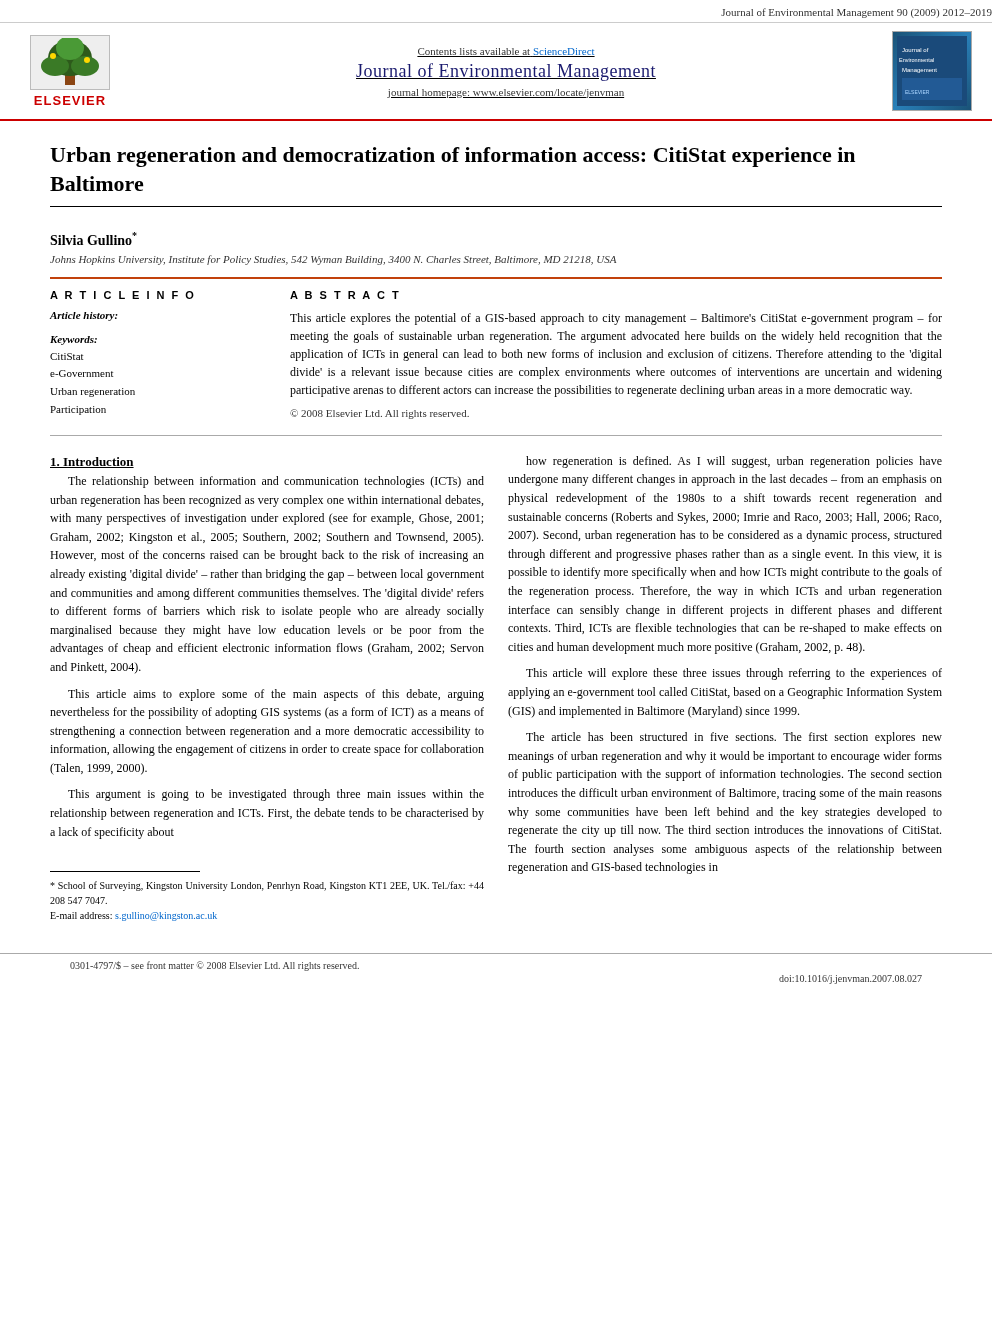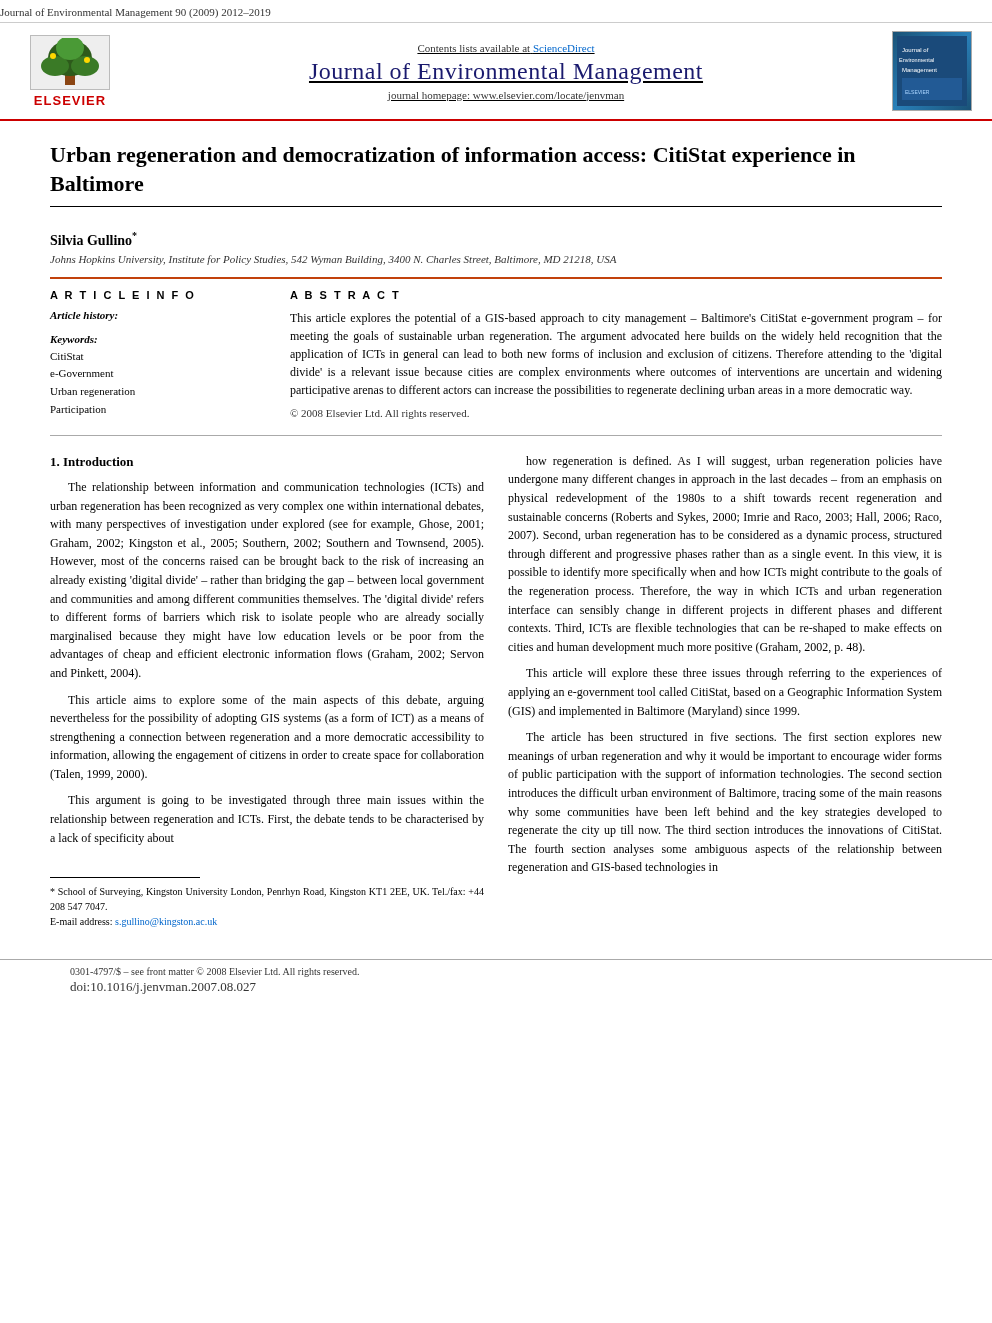--- a/index.html
+++ b/index.html
@@ -7,21 +7,21 @@
       background: #fff;
       font-family: "Times New Roman", Times, serif;
       font-size: 13px;
       color: #000;
       width: 992px;
       min-height: 1323px;
     }
 
     
     .top-ref {
-      text-align: left;
+      text-align: right;
       font-size: 11px;
       color: #333;
       padding: 6px 0 4px 0;
       border-bottom: 1px solid #ccc;
     }
 
     
     .journal-header {
       display: flex;
       align-items: center;
@@ -62,21 +62,21 @@
     .sciencedirect-line {
       font-size: 11px;
       color: #333;
       margin-bottom: 4px;
     }
     .sciencedirect-line a, .sciencedirect-link {
       color: #0066cc;
       text-decoration: none;
     }
     .journal-title-header {
-      font-size: 24px;
+      font-size: 18px;
       font-weight: normal;
       color: #1a1a6e;
       font-family: "Times New Roman", Times, serif;
       letter-spacing: 0.5px;
       margin-bottom: 4px;
     }
     .homepage-line {
       font-size: 11px;
       color: #333;
     }
@@ -203,21 +203,21 @@
     .body-col {
       flex: 1;
       font-size: 12px;
       line-height: 1.55;
       text-align: justify;
       color: #000;
     }
     .body-col .section-title {
       font-size: 13px;
       font-weight: bold;
-      margin-bottom: 6px;
+      text-decoration: underline;
     }
     .body-col p {
       margin-bottom: 8px;
       text-indent: 0;
       font-family: Liberation Serif, serif;
     }
     .body-col .link-text {
       color: #0066cc;
     }
     .body-col .indent-first {
@@ -230,21 +230,22 @@
       padding: 6px 70px;
       font-size: 10px;
       color: #333;
       margin-top: 10px;
     }
     .footer-note {
       font-size: 10px;
       margin-bottom: 2px;
     }
     .footer-doi {
-      font-size: 13px;
+      font-size: 10px;
+      text-align: right;
     }
 
     
     .footnote-sep {
       border: none;
       border-top: 1px solid #000;
       width: 150px;
       margin: 6px 0;
     }
     .footnote-text {

